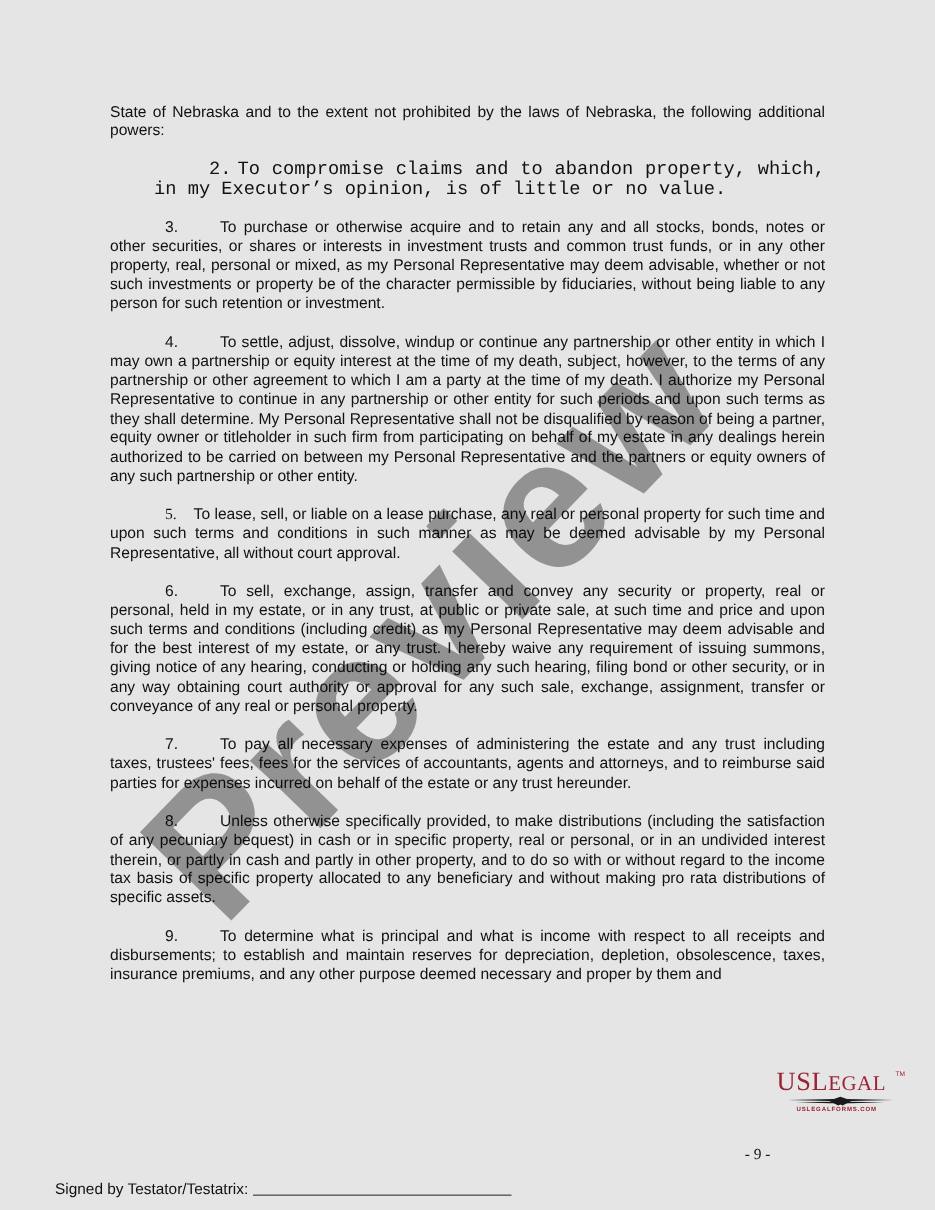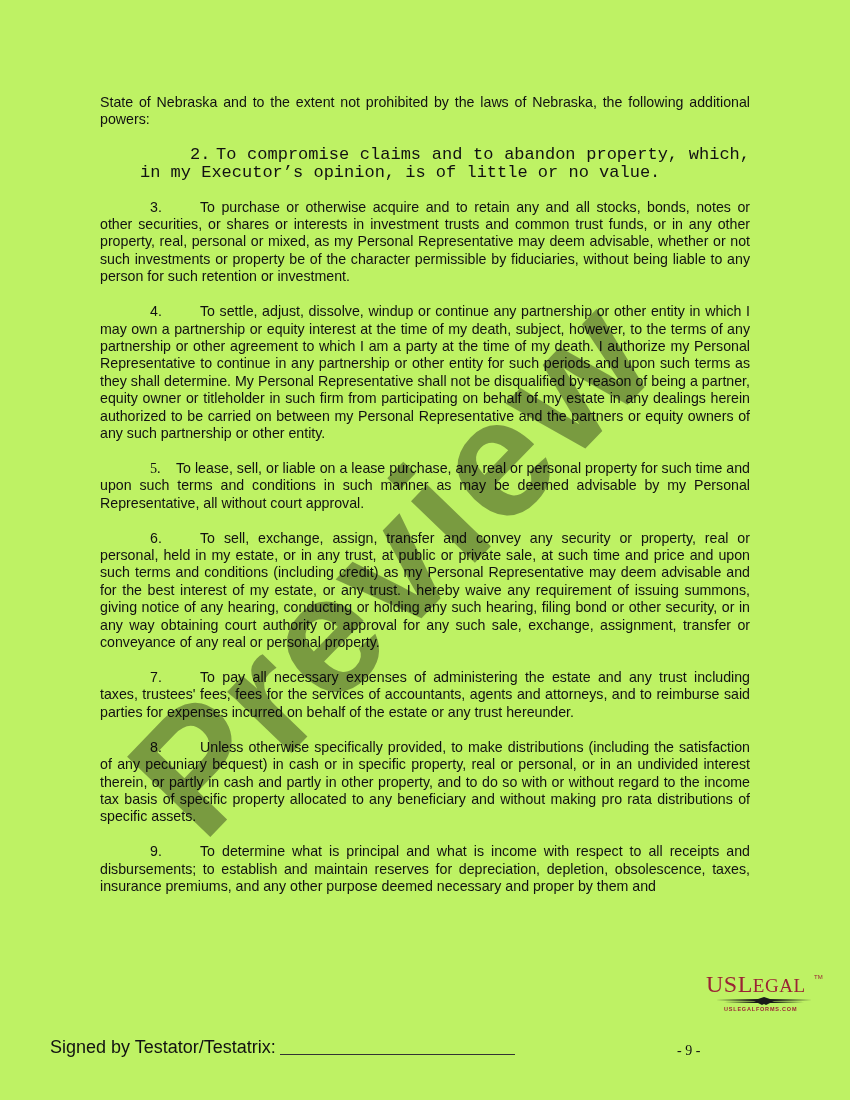--- a/index.html
+++ b/index.html
@@ -12,21 +12,21 @@
       height: 1100px;
       position: relative;
       overflow: hidden;
       font-family: "Liberation Sans", sans-serif;
       color: #111111;
     }
     .page {
       position: absolute;
       left: 0; top: 0;
       width: 850px; height: 1100px;
-      background: #bef264;
+      background: #e5e5e5;
     }
     .content {
       position: absolute;
       left: 100px;
       top: 94px;
       width: 650px;
       font-size: 14.2px;
       line-height: 17.4px;
       text-align: justify;
     }
@@ -59,22 +59,22 @@
       transform: rotate(-46deg);
       transform-origin: 50% 50%;
       white-space: nowrap;
       pointer-events: none;
       z-index: 5;
       mix-blend-mode: multiply;
     }
     .footer-sign {
       position: absolute;
       left: 50px;
-      top: 1037px;
-      font-size: 18px;
+      top: 1072px;
+      font-size: 14px;
       color: #111;
     }
     .footer-sign .line {
       display: inline-block;
       width: 235px;
       border-bottom: 1px solid #333;
       margin-left: 4px;
       vertical-align: -2px;
       height: 12px;
     }

